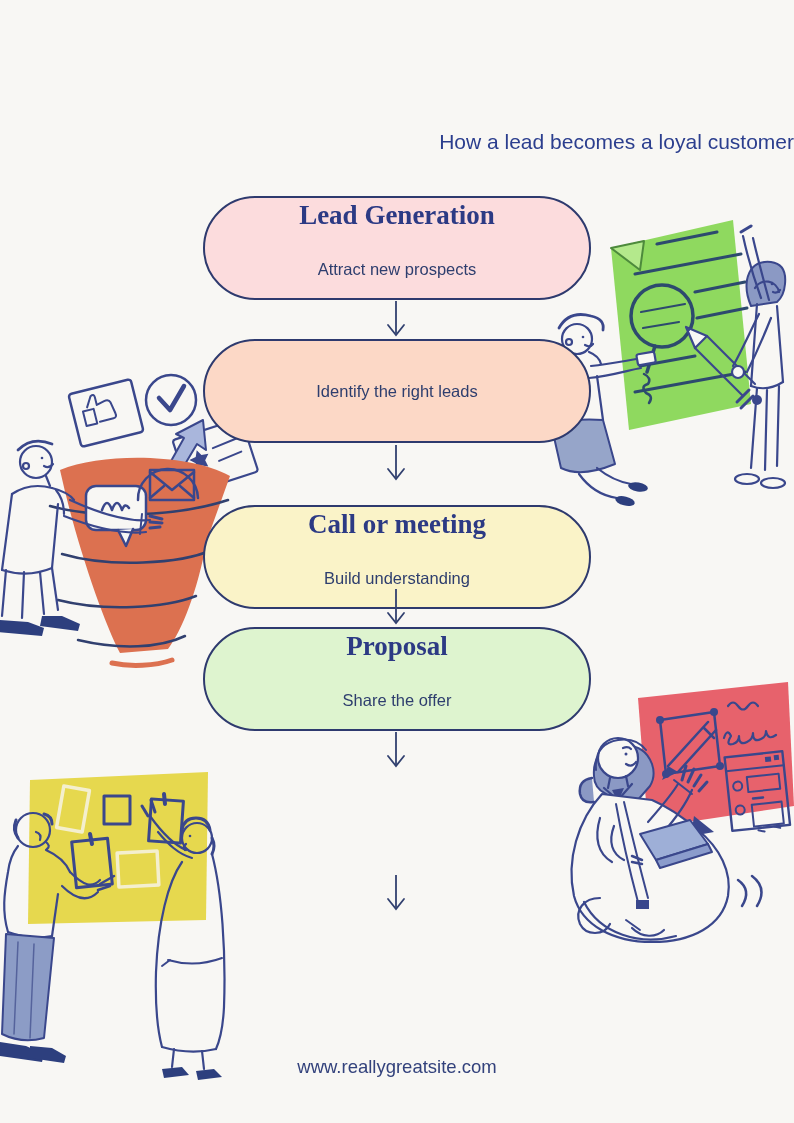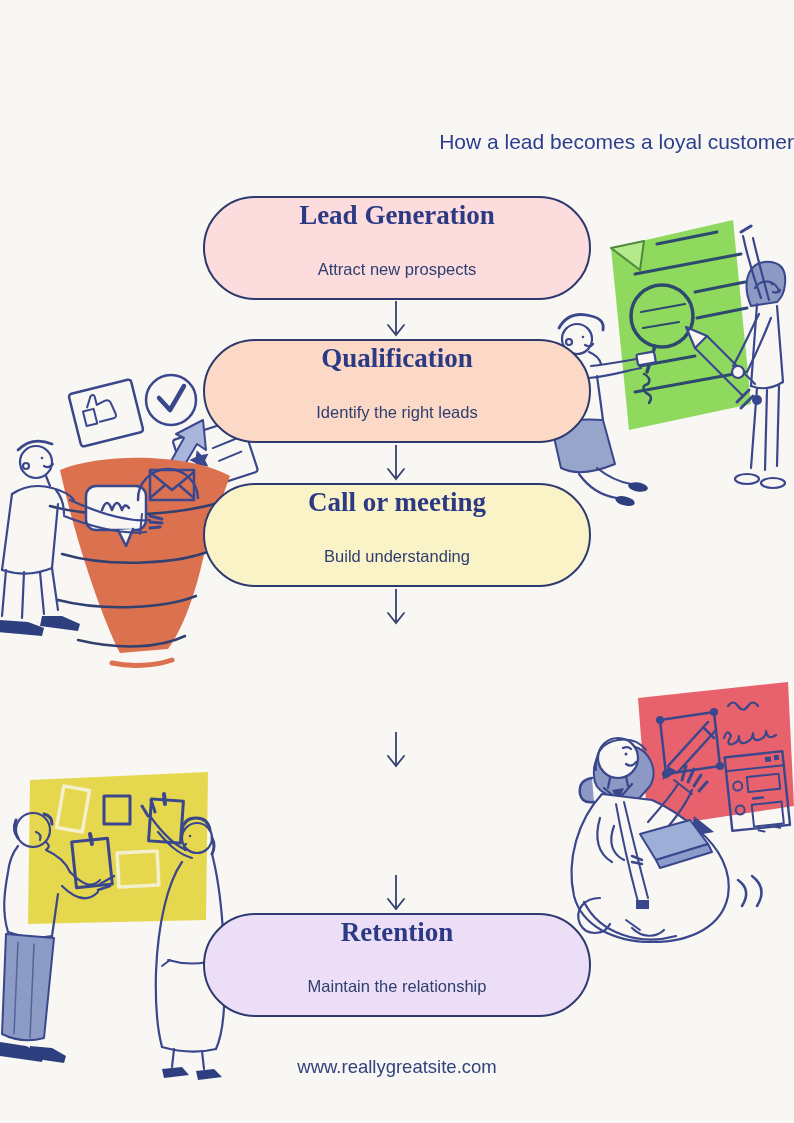--- a/index.html
+++ b/index.html
@@ -21,21 +21,21 @@
     position:absolute; left:203px; width:388px; height:104px;
     border:2.4px solid #2e3a6e; border-radius:54px; box-sizing:border-box;
     display:flex; flex-direction:column; align-items:center; justify-content:center;
     gap:16px; z-index:2;
   }
   .stage .stage-title {
     margin:0; font-family:"Liberation Serif", serif; font-weight:bold;
     font-size:27px; color:#2c3a84; line-height:1;
   }
   .stage .stage-sub { margin:16px; font-size:16.5px; color:#2e3e6e; line-height:1; }
-  .s0{top:196px;} .s1{top:339px;} .s2{top:483px;} .s3{top:627px;} .s4{top:770px;} .s5{top:913px;}
+  .s0{top:196px;} .s1{top:339px;} .s2{top:505px;} .s3{top:627px;} .s4{top:770px;} .s5{top:913px;}
   .arrow { position:absolute; left:381px; width:30px; height:38px; z-index:2; }
   .a0{top:301px;} .a1{top:445px;} .a2{top:589px;} .a3{top:732px;} .a4{top:875px;}
   .footer {
     position:absolute; top:1056px; left:0; width:100%; text-align:center;
     font-size:18.5px; color:#33427c; z-index:3;
   }
   .deco { position:absolute; z-index:1; }
   .deco svg { display:block; }
 </style>
 </head>
@@ -351,21 +351,20 @@
   <div class="arrow a0">
     <svg width="30" height="38" viewBox="0 0 30 38">
         <g stroke="#31406f" stroke-width="1.8" fill="none" stroke-linecap="round">
           <path d="M15,0 L15,32"></path>
           <path d="M7,24 L15,34 L23,24"></path>
         </g>
       </svg>
   </div>
 
   <div class="stage s1" style="background-color: rgb(252, 216, 198);">
-    <h2 class="stage-title">Qualification</h2>
     <p class="stage-sub">Identify the right leads</p>
   </div>
   <div class="arrow a1">
     <svg width="30" height="38" viewBox="0 0 30 38">
         <g stroke="#31406f" stroke-width="1.8" fill="none" stroke-linecap="round">
           <path d="M15,0 L15,32"></path>
           <path d="M7,24 L15,34 L23,24"></path>
         </g>
       </svg>
   </div>
@@ -376,38 +375,38 @@
   </div>
   <div class="arrow a2">
     <svg width="30" height="38" viewBox="0 0 30 38">
         <g stroke="#31406f" stroke-width="1.8" fill="none" stroke-linecap="round">
           <path d="M15,0 L15,32"></path>
           <path d="M7,24 L15,34 L23,24"></path>
         </g>
       </svg>
   </div>
 
+  <div class="stage s3" style="background-color: rgb(222, 244, 207);">
+    <h2 class="stage-title">Proposal</h2>
+    <p class="stage-sub">Share the offer</p>
+  </div>
   <div class="arrow a3">
     <svg width="30" height="38" viewBox="0 0 30 38">
         <g stroke="#31406f" stroke-width="1.8" fill="none" stroke-linecap="round">
           <path d="M15,0 L15,32"></path>
           <path d="M7,24 L15,34 L23,24"></path>
         </g>
       </svg>
   </div>
 
   <div class="arrow a4">
     <svg width="30" height="38" viewBox="0 0 30 38">
         <g stroke="#31406f" stroke-width="1.8" fill="none" stroke-linecap="round">
           <path d="M15,0 L15,32"></path>
           <path d="M7,24 L15,34 L23,24"></path>
         </g>
       </svg>
   </div>
 
-  <div class="stage s5" style="background-color: rgb(236, 222, 247);">
-    <h2 class="stage-title">Retention</h2>
-    <p class="stage-sub">Maintain the relationship</p>
-  </div>
 
   <div class="footer">www.reallygreatsite.com</div>
 
 </div>
 
 </body></html>

